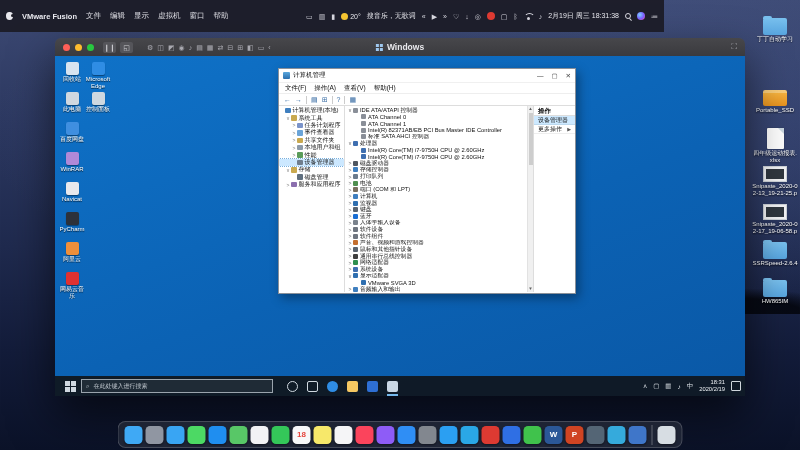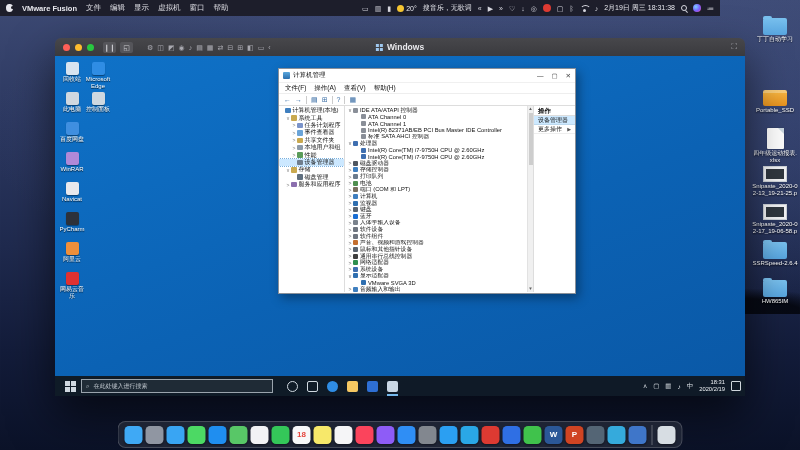--- a/index.html
+++ b/index.html
@@ -10,23 +10,23 @@
     background:
       radial-gradient(120% 70% at 70% 30%, rgba(90,110,170,.35), rgba(0,0,0,0) 60%),
       linear-gradient(180deg,#3d4a74 0%, #2c3860 28%, #1f2a4e 55%, #131c3a 78%, #0b1228 100%);
   }
   
   .island { position:absolute; right:-30px; top:288px; width:190px; height:26px;
     background:radial-gradient(60% 100% at 50% 100%, #05070f 60%, rgba(5,7,15,0) 100%);
     border-radius:50% 50% 0 0; opacity:.9; }
 
   
-  .menubar { position:absolute; left:0; top:0; width:720px; height:14px;
+  .menubar { position:absolute; left:0; top:0; width:664px; height:14px;
     background:rgba(28,28,38,.94); display:flex; align-items:center;
-    color:#e8e8ee; font-size:7.5px; padding:8px 6px; z-index:50; }
+    color:#e8e8ee; font-size:7.5px; padding:16px 6px; z-index:50; }
   .menubar .left { display:flex; align-items:center; gap:9px; }
   .apple-logo { width:7px; height:8px; background:#e8e8ee; border-radius:45% 45% 50% 50%; position:relative; }
   .apple-logo::after{ content:""; position:absolute; right:-1px; top:2px; width:3px; height:3px; border-radius:50%; background:rgba(28,28,38,1);}
   .menubar .appname { font-weight:bold; }
   .menubar .menu-item { opacity:.92; }
   .menubar .right { margin-left:auto; display:flex; align-items:center; gap:6px; font-size:7px; }
   .sicon { color:#d6d6de; font-size:7px; line-height:1; display:inline-block; }
   .weather-dot { width:7px; height:7px; border-radius:50%; background:#f5c531; display:inline-block; vertical-align:-1px; margin-right:2px;}
   .netease-dot { width:8px; height:8px; border-radius:50%; background:#dd3a32; display:inline-block; }
   .siri-dot { width:8px; height:8px; border-radius:50%; display:inline-block;

